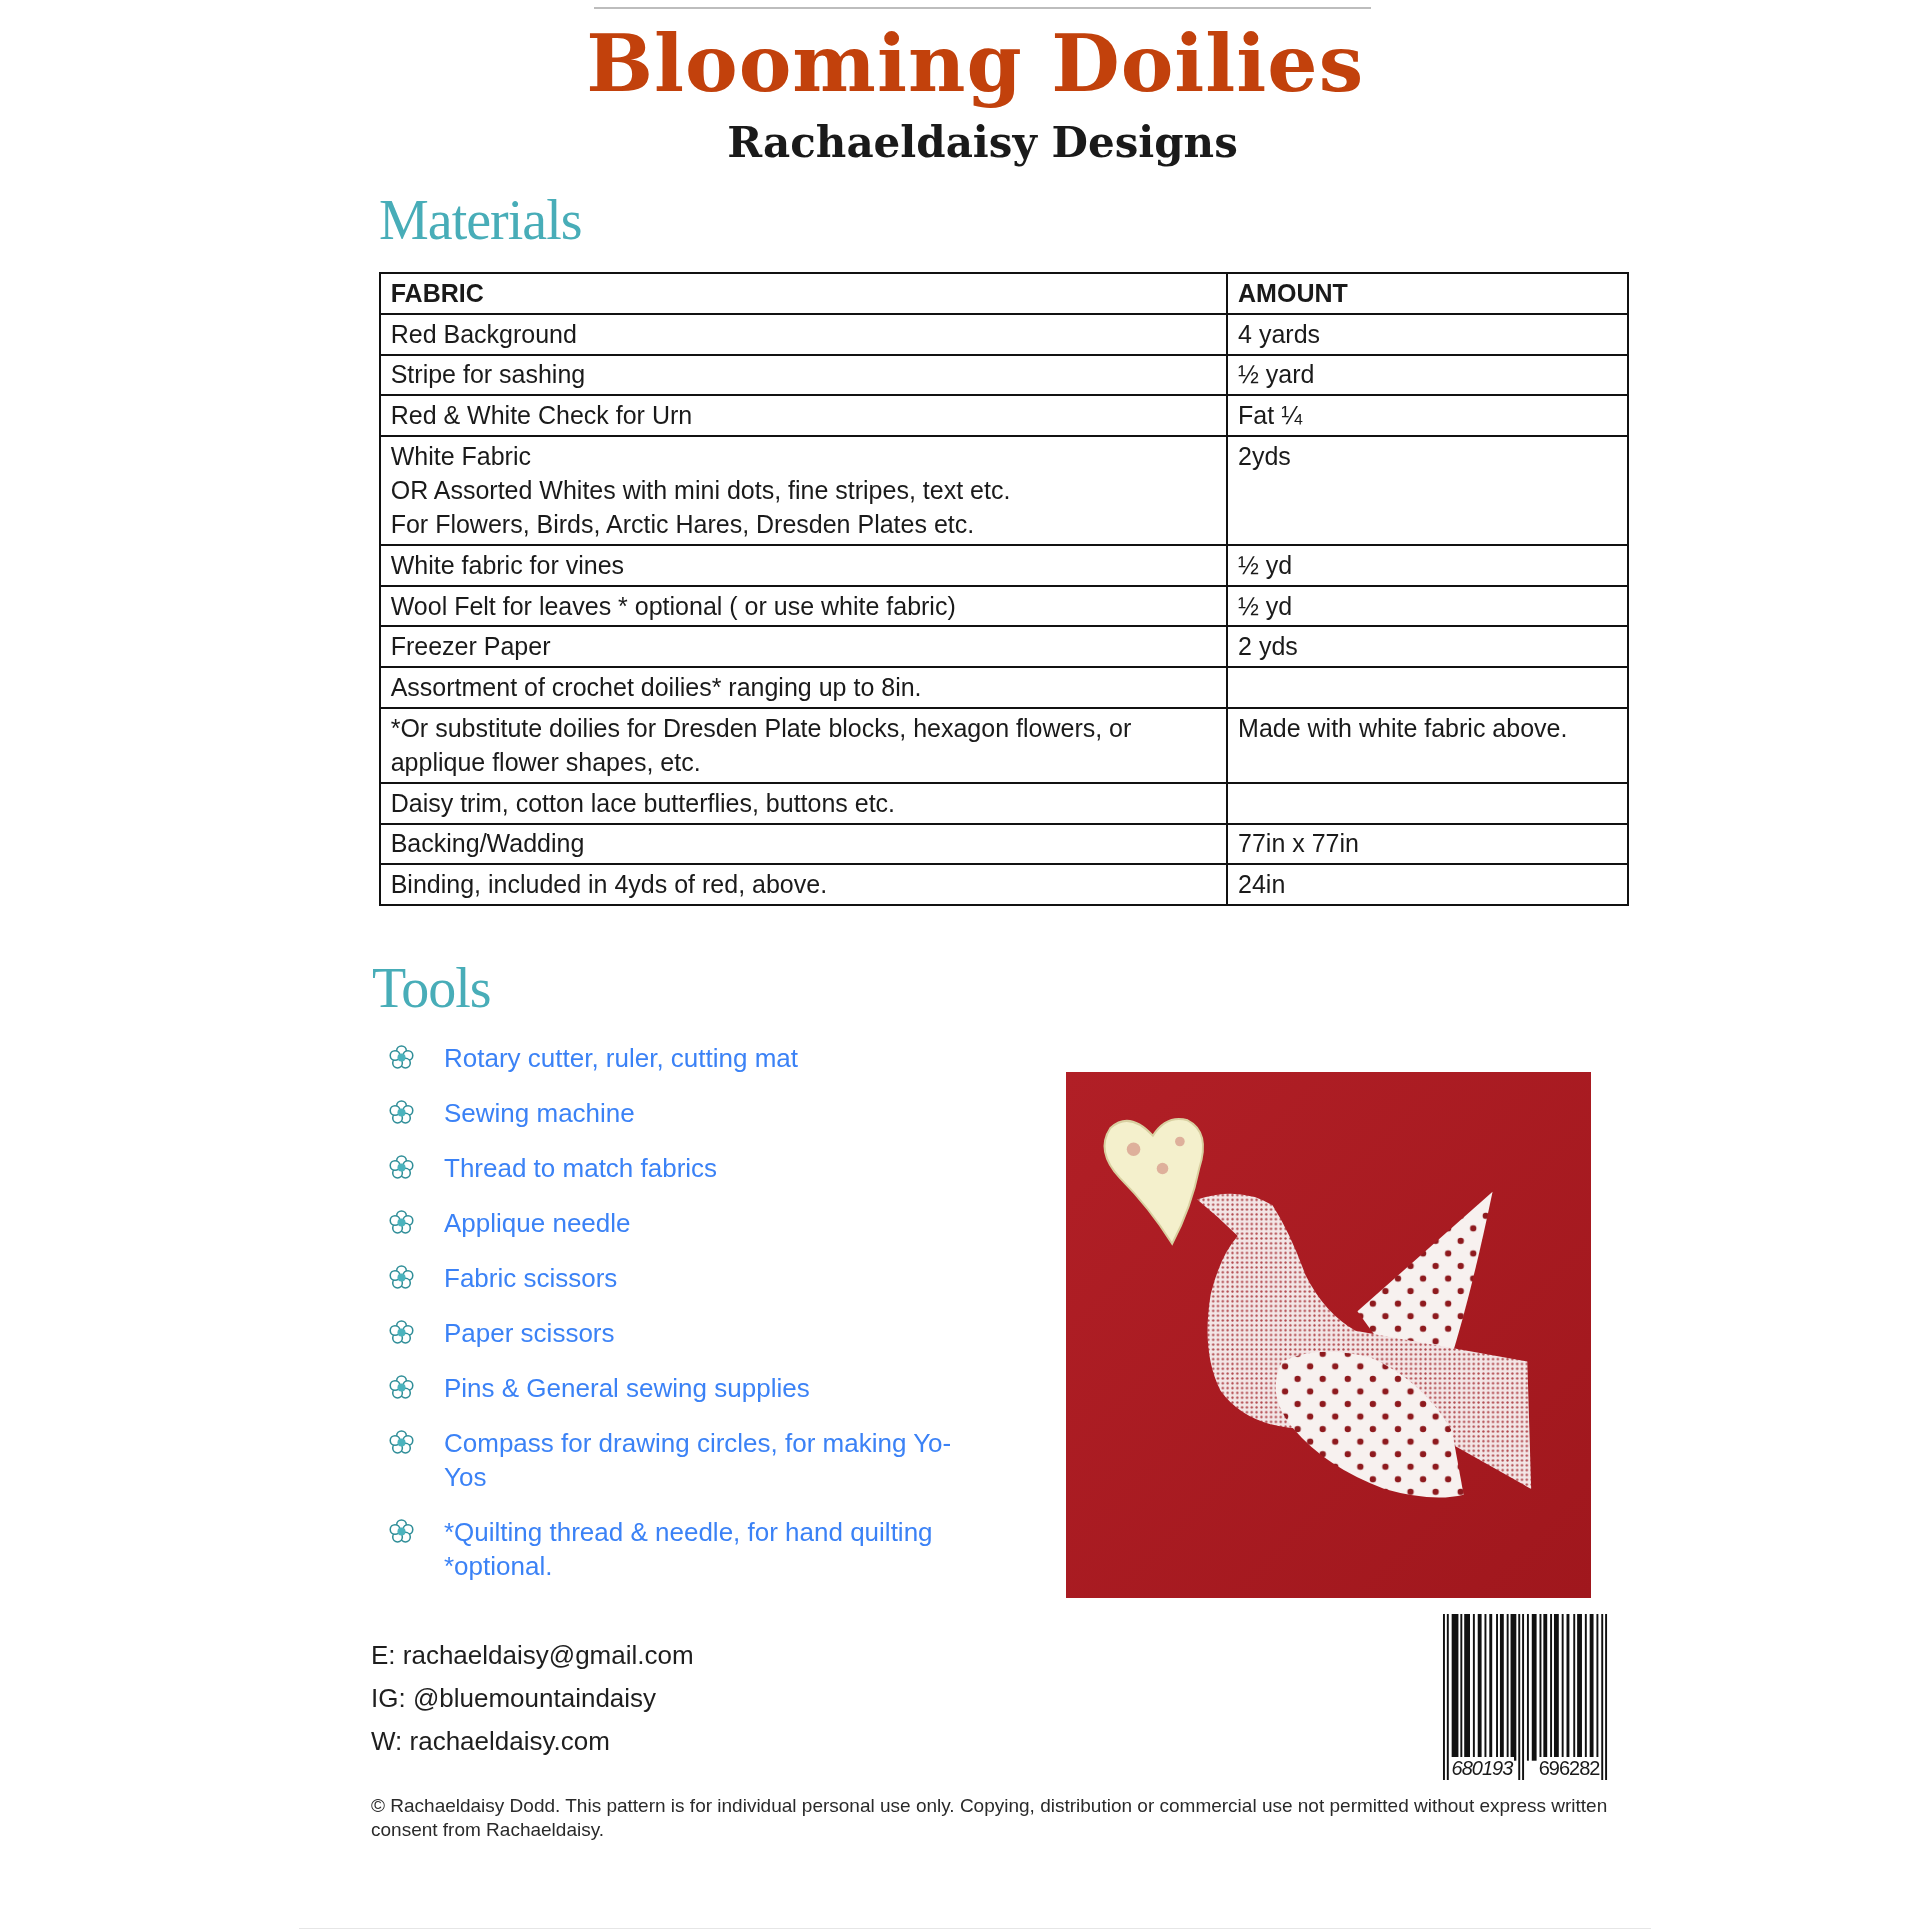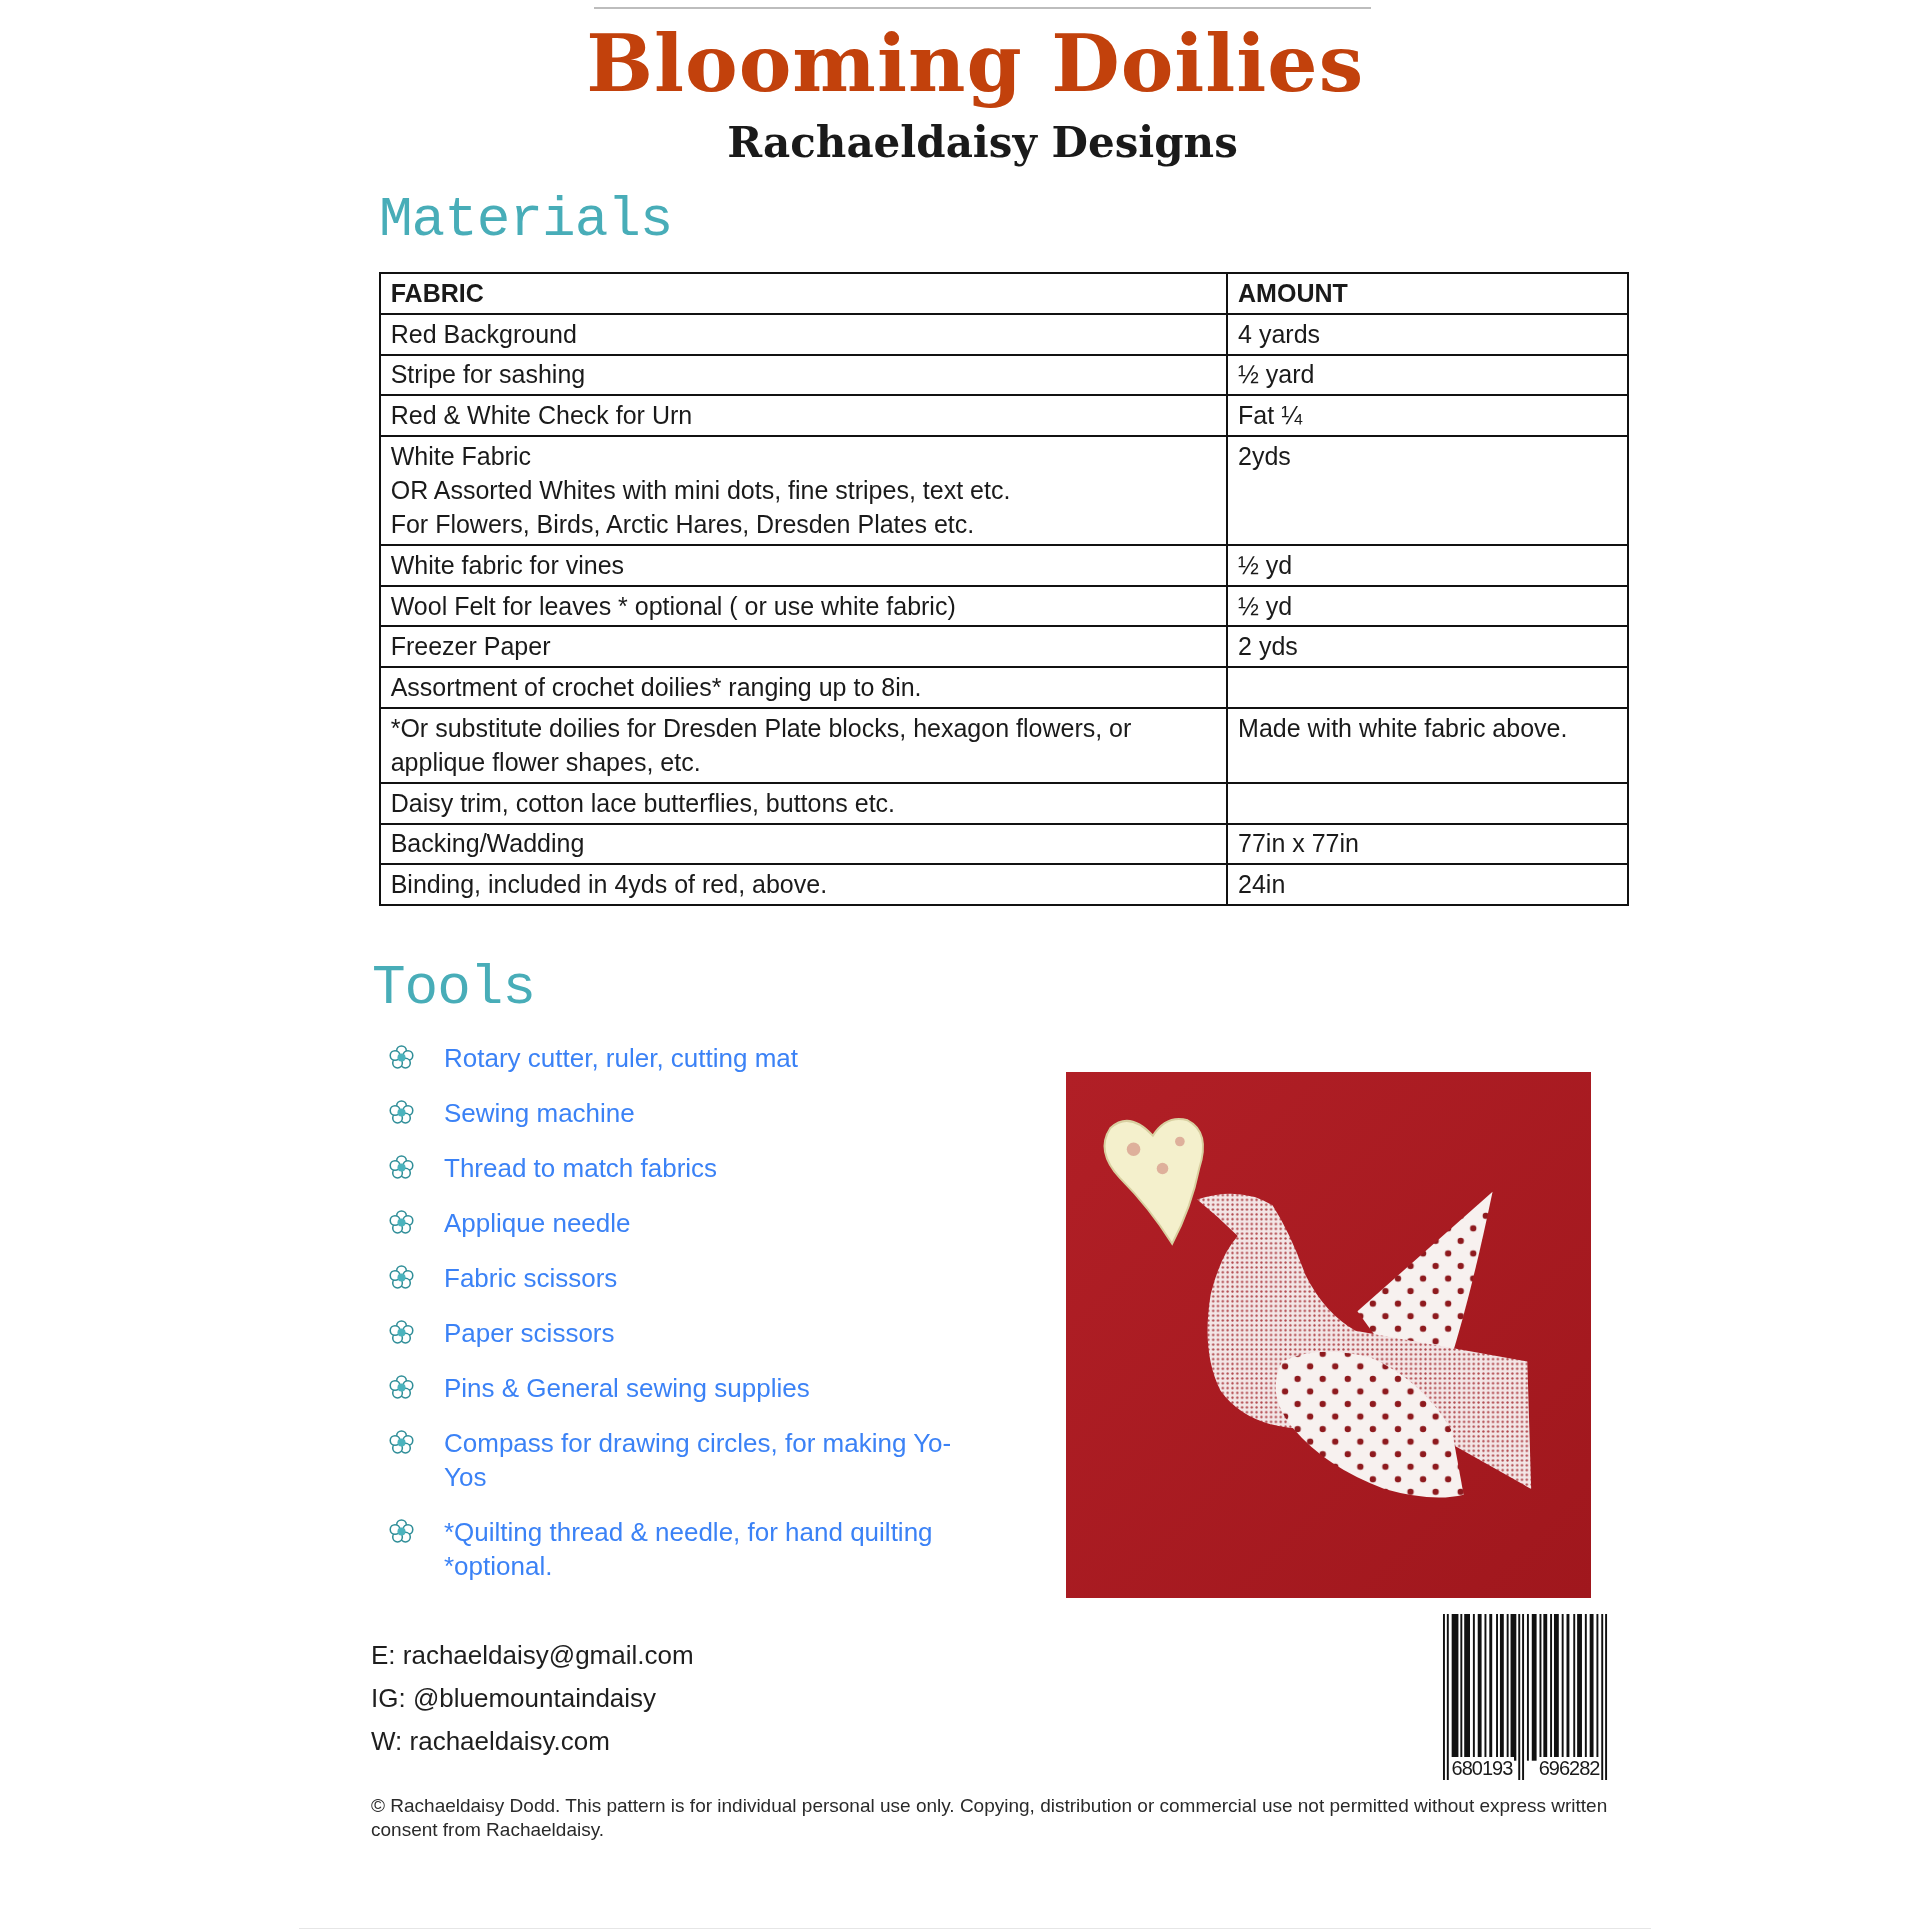--- a/index.html
+++ b/index.html
@@ -1,20 +1,20 @@
 <!DOCTYPE html>
 <html><head>
   <meta charset="utf-8">
   <style>
     html, body { margin: 0; padding: 0; background: #ffffff; }
     body { width: 1931px; height: 1931px; position: relative; overflow: hidden; font-family: "Liberation Sans", sans-serif; color: #1a1a1a; }
     .top-rule { position: absolute; left: 594px; top: 6.8px; width: 777px; height: 1.9px; background: #bdbdbd; }
     .title { position: absolute; left: 0; width: 1931px; top: 17.4px; text-align: center; font-family: "DejaVu Serif", serif; font-weight: bold; font-size: 79px; color: #c2410c; letter-spacing: 1px; padding-left: 19.3px; box-sizing: border-box; }
     .subtitle { position: absolute; left: 0; width: 1931px; top: 118px; text-align: center; font-family: "DejaVu Serif", serif; font-weight: bold; font-size: 42px; color: #1a1a1a; padding-left: 34px; box-sizing: border-box; }
-    .section-heading { position: absolute; font-family: Liberation Mono, monospace; font-size: 56px; color: #48adb8; letter-spacing: -1px; }
+    .section-heading { position: absolute; font-family: Liberation Serif, serif; font-size: 56px; color: #48adb8; letter-spacing: -1px; }
     .h-materials { left: 379px; top: 188px; }
     .h-tools { left: 372px; top: 956px; }
 
     table.materials { position: absolute; left: 379px; top: 272px; width: 1250px; border-collapse: collapse; font-size: 25px; }
     table.materials td, table.materials th { border: 2.9px solid #111; padding: 1.9px 9.7px 2.9px 9.7px; vertical-align: top; line-height: 34px; text-align: left; }
     table.materials th { font-weight: bold; font-size: 25px; }
     table.materials .col-fabric { width: 826px; }
     table.materials .col-amount { }
     .fabric-line { display: block; }
 
@@ -323,21 +323,21 @@
       <rect x="137" y="0" width="2" height="152"></rect>
       <rect x="141" y="0" width="5" height="152"></rect>
       <rect x="149" y="0" width="2" height="152"></rect>
       <rect x="154" y="0" width="4" height="152"></rect>
       <rect x="161" y="0" width="2" height="152"></rect>
       <rect x="166" y="0" width="2" height="172"></rect>
       <rect x="170" y="0" width="2" height="172"></rect>
     </g>
   </svg>
   <div class="digits">
-    <span class="digit-group" style="margin-left:8.7px;">680193</span>
+    <span class="digit-group" style="margin-left:8.7px;font-style:italic;">680193</span>
     <span class="digit-group" style="margin-right:8.7px;">696282</span>
   </div>
 </div>
 
 <div class="copyright">© Rachaeldaisy Dodd. This pattern is for individual personal use only. Copying, distribution or commercial use not permitted without express written consent from Rachaeldaisy.</div>
 
 <div class="bottom-scratch"></div>
 
 
 </body></html>

